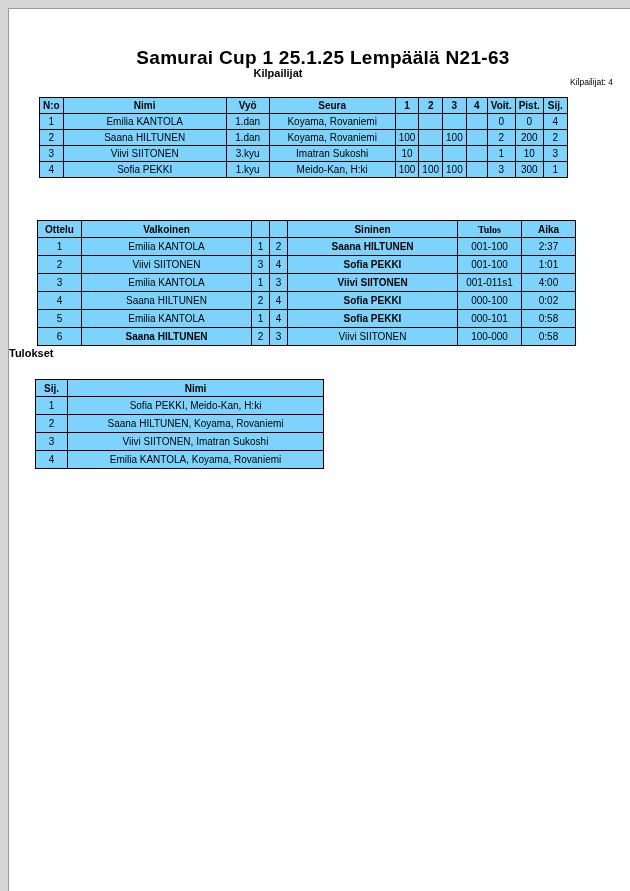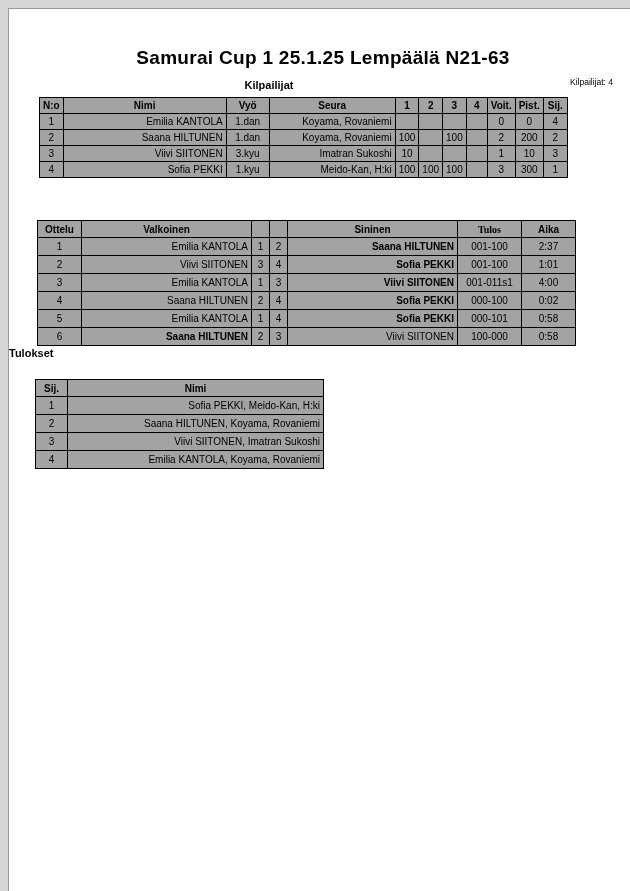--- a/index.html
+++ b/index.html
@@ -38,37 +38,37 @@
     position: absolute;
     right: 24px;
     top: 68px;
     font-size: 8.5px;
     color: #000;
   }
   table {
     border-collapse: collapse;
     font-size: 10px;
     color: #000;
-    background: #a3a3a3;
+    background: #7dd3fc;
   }
   table td, table th {
     border: 1px solid #000;
     padding: 2px 3px;
     font-weight: normal;
     white-space: nowrap;
     height: 13px;
     box-sizing: border-box;
   }
   table th {
     font-weight: bold;
     text-align: center;
     font-size: 10px;
   }
   .c { text-align: center; }
-  .l { text-align: right; }
+  .l { text-align: center; }
   .b { font-weight: bold; }
 
   
   .wrap-kilpailijat {
     position: absolute;
     left: 30px;
     top: 88px;
   }
   .t-kilp .col-no { width: 22px; }
   .t-kilp .col-nimi { width: 163px; }
@@ -118,21 +118,21 @@
   .t-tul td { height: 18px; }
   .t-tul th { height: 17px; }
 </style>
 </head>
 <body>
 
 <div class="page">
 
   <div class="title">Samurai Cup 1   25.1.25  Lempäälä   N21-63</div>
 
-  <div class="section-label" style="position:absolute; left:0; top:70px; width:520px;">Kilpailijat</div>
+  <div class="section-label" style="position:absolute; left:0; top:58px; width:520px;padding-left:9px;">Kilpailijat</div>
 
   <div class="count-note">Kilpailijat: 4</div>
 
   <div class="wrap-kilpailijat">
     <table class="t-kilp">
       <thead>
         <tr>
           <th class="col-no">N:o</th>
           <th class="col-nimi">Nimi</th>
           <th class="col-vyo">Vyö</th>

